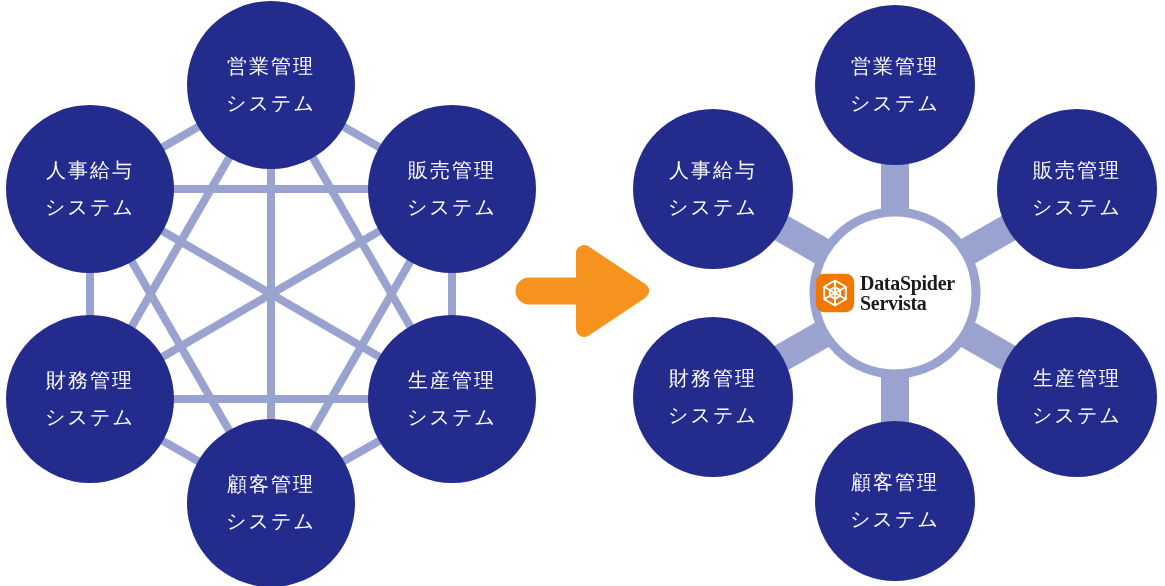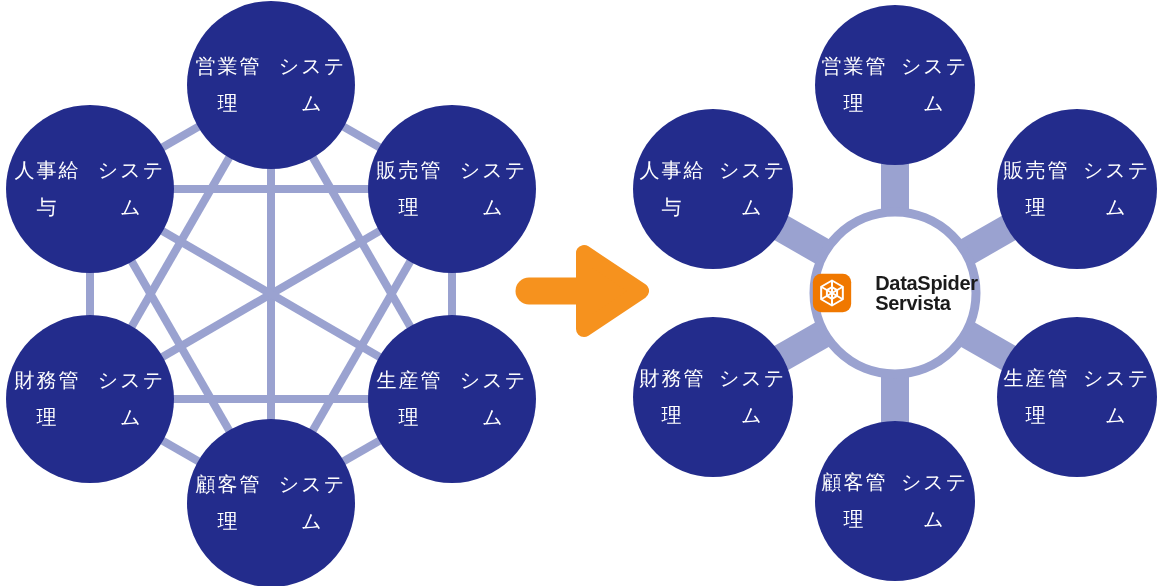--- a/index.html
+++ b/index.html
@@ -11,38 +11,38 @@
     overflow: hidden;
     font-family: "Liberation Sans", sans-serif;
   }
   .bg-svg { position:absolute; left:0; top:0; }
   .node {
     position: absolute;
     border-radius: 50%;
     background: #232C8C;
     color: #ffffff;
     display: flex;
-    flex-direction: row;
+    flex-direction: column;
     align-items: center;
     justify-content: center;
     text-align: center;
     font-size: 20px;
     letter-spacing: 2px;
     line-height: 1.85;
   }
   .node.left-n  { width:168px; height:168px; }
   .node.right-n { width:160px; height:160px; }
   .hub-content {
     position: absolute;
     left: 815px; top: 213px;
     width: 160px; height: 160px;
     display: flex;
     align-items: center;
-    justify-content: center;
-    gap: 23px;
+    gap: 5px;
+    font-family: Liberation Serif, serif;
   }
   .logo-badge { width:40px; height:40px; flex:0 0 auto; }
   .brand {
     font-weight: bold;
     font-size: 20px;
     line-height: 1.0;
     color: #1b1b1b;
     letter-spacing: -0.3px;
     white-space: nowrap;
   }

